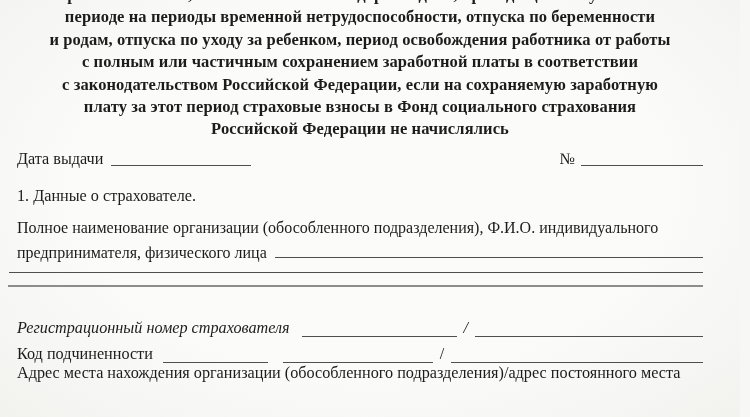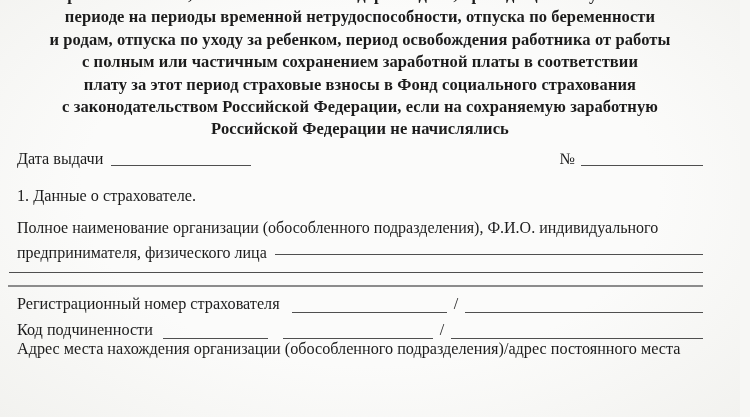--- a/index.html
+++ b/index.html
@@ -31,53 +31,53 @@
     border-bottom:1.4px solid var(--underline,#4f4f4f);
     margin-bottom:1px;
   }
   .fill{flex:1;}
   .date-row{margin-top:9px;align-items:center;}
   .date-row .u-date{width:140px;margin-left:8px;}
   .date-row .num{margin-left:auto;}
   .date-row .u-num{width:122px;margin-left:6px;}
   .sec-heading{margin-top:18px;font-size:16.2px;line-height:19px;}
   .para{margin-top:9px;font-size:16px;line-height:25px;}
-  .para-line2{display:flex;align-items:flex-start;white-space:nowrap;}
+  .para-line2{display:flex;align-items:center;white-space:nowrap;}
   .para-line2 .u{margin-left:8px;margin-bottom:4px;}
   .cont-line{
     margin-top:7px;margin-left:-8px;height:0;
     border-bottom:1.6px solid var(--underline,#4f4f4f);
   }
   .terr{margin-top:17px;font-size:16.2px;line-height:19px;}
   .thick-line{
     margin-top:12px;margin-left:-9px;height:2.6px;
     background:var(--divider,#8c8c8c);
   }
-  .reg-row{margin-top:8px;}
+  .reg-row{margin-top:32px;font-style:italic;}
   .reg-row .u1{width:155px;margin-left:12px;}
   .slash{margin:0 7px;}
   .kod-row{margin-top:7px;text-align:center;}
   .kod-row .u1{width:105px;margin-left:10px;}
   .kod-row .innkpp{margin-left:2px;}
   .kod-row .u2{width:150px;margin-left:15px;}
   .addr{margin-top:0;font-size:16.2px;line-height:19px;white-space:nowrap;}
 </style>
 </head>
 <body style="--background: #f7f7f5; --text: #1c1c1c; --underline: #4f4f4f; --divider: #8c8c8c;">
 
 <div class="page">
   <div class="content">
 
     <div class="title">
       <div>страховые взносы, и о количестве календарных дней, приходящихся в указанном</div>
       <div>периоде на периоды временной нетрудоспособности, отпуска по беременности</div>
       <div>и родам, отпуска по уходу за ребенком, период освобождения работника от работы</div>
       <div>с полным или частичным сохранением заработной платы в соответствии</div>
+      <div>с законодательством Российской Федерации, если на сохраняемую заработную</div>
       <div>плату за этот период страховые взносы в Фонд социального страхования</div>
-      <div>с законодательством Российской Федерации, если на сохраняемую заработную</div>
       <div>Российской Федерации не начислялись</div>
     </div>
 
     <div class="row date-row">
       <span>Дата выдачи</span>
       <span class="u u-date"></span>
       <span class="num">№</span>
       <span class="u u-num"></span>
     </div>
 

